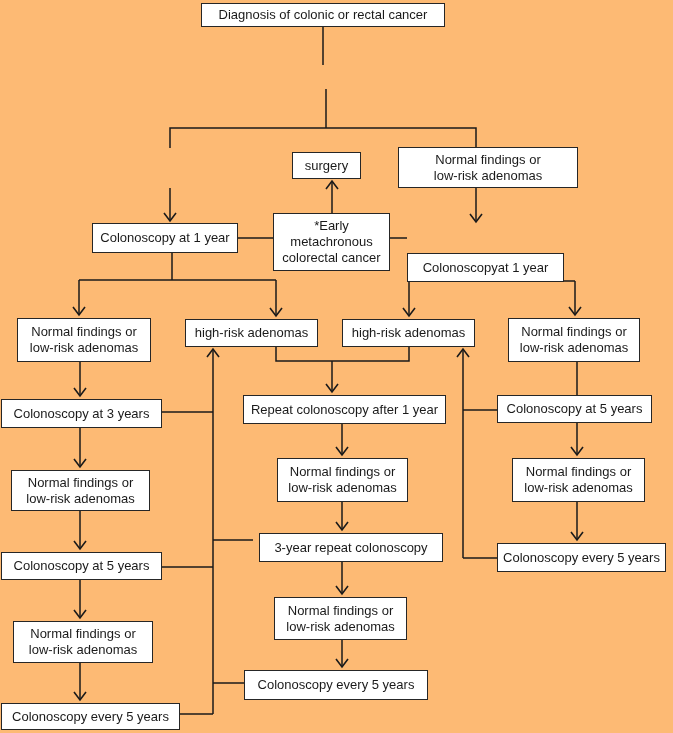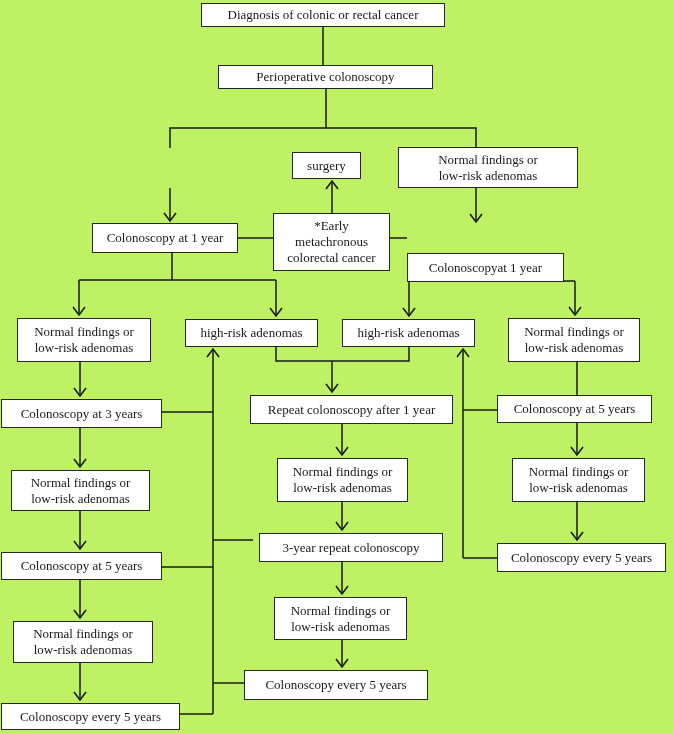--- a/index.html
+++ b/index.html
@@ -1,20 +1,20 @@
 <!DOCTYPE html>
 <html><head>
 <meta charset="utf-8">
 <style>
   html,body{margin:0;padding:0;background:#ffffff;}
   #figure{
     position:relative;
     width:673px;height:733px;
-    background:#bef264;
-    font-family:Liberation Serif, serif;
+    background:#fdba74;
+    font-family:Liberation Sans, sans-serif;
     color:#1a1a1a;
     overflow:hidden;
   }
   #connectors{position:absolute;left:0;top:0;z-index:0;}
   .node{
     position:absolute;
     box-sizing:border-box;
     background:#ffffff;
     border:1.5px solid #262626;
     display:flex;
@@ -87,41 +87,40 @@
       <line x1="213" y1="683" x2="244" y2="683"></line>
       <line x1="180" y1="714" x2="213" y2="714"></line>
 
       <line x1="463" y1="558" x2="463" y2="349" marker-end="url(#arr)"></line>
       <line x1="463" y1="410" x2="497" y2="410"></line>
       <line x1="463" y1="558" x2="497" y2="558"></line>
     </g>
   </svg>
 
   <div class="node" style="left:201px;top:3px;width:244px;height:24px;">Diagnosis of colonic or rectal cancer</div>
-  <div class="node" style="left:218px;top:65px;width:215px;height:24px;">Perioperative colonoscopy</div>
 
   <div class="node" style="left:292px;top:152px;width:69px;height:27px;">surgery</div>
   <div class="node" style="left:398px;top:147px;width:180px;height:41px;">Normal findings or
 low-risk adenomas</div>
 
   <div class="node" style="left:92px;top:223px;width:146px;height:30px;">Colonoscopy at 1 year</div>
   <div class="node" style="left:273px;top:213px;width:117px;height:58px;">*Early
 metachronous
 colorectal cancer</div>
   <div class="node" style="left:407px;top:224px;width:157px;height:29px;margin-top:29px;">Colonoscopyat 1 year</div>
 
   <div class="node" style="left:17px;top:318px;width:134px;height:44px;">Normal findings or
 low-risk adenomas</div>
   <div class="node" style="left:185px;top:319px;width:133px;height:28px;">high-risk adenomas</div>
   <div class="node" style="left:342px;top:319px;width:133px;height:28px;">high-risk adenomas</div>
   <div class="node" style="left:508px;top:318px;width:132px;height:44px;">Normal findings or
 low-risk adenomas</div>
 
   <div class="node" style="left:1px;top:399px;width:161px;height:29px;">Colonoscopy at 3 years</div>
-  <div class="node" style="left:250px;top:395px;width:203px;height:29px;">Repeat colonoscopy after 1 year</div>
+  <div class="node" style="left:243px;top:395px;width:203px;height:29px;">Repeat colonoscopy after 1 year</div>
   <div class="node" style="left:497px;top:395px;width:155px;height:28px;">Colonoscopy at 5 years</div>
 
   <div class="node" style="left:11px;top:470px;width:139px;height:41px;">Normal findings or
 low-risk adenomas</div>
   <div class="node" style="left:277px;top:458px;width:131px;height:44px;">Normal findings or
 low-risk adenomas</div>
   <div class="node" style="left:512px;top:458px;width:133px;height:44px;">Normal findings or
 low-risk adenomas</div>
 
   <div class="node" style="left:1px;top:552px;width:161px;height:28px;">Colonoscopy at 5 years</div>

